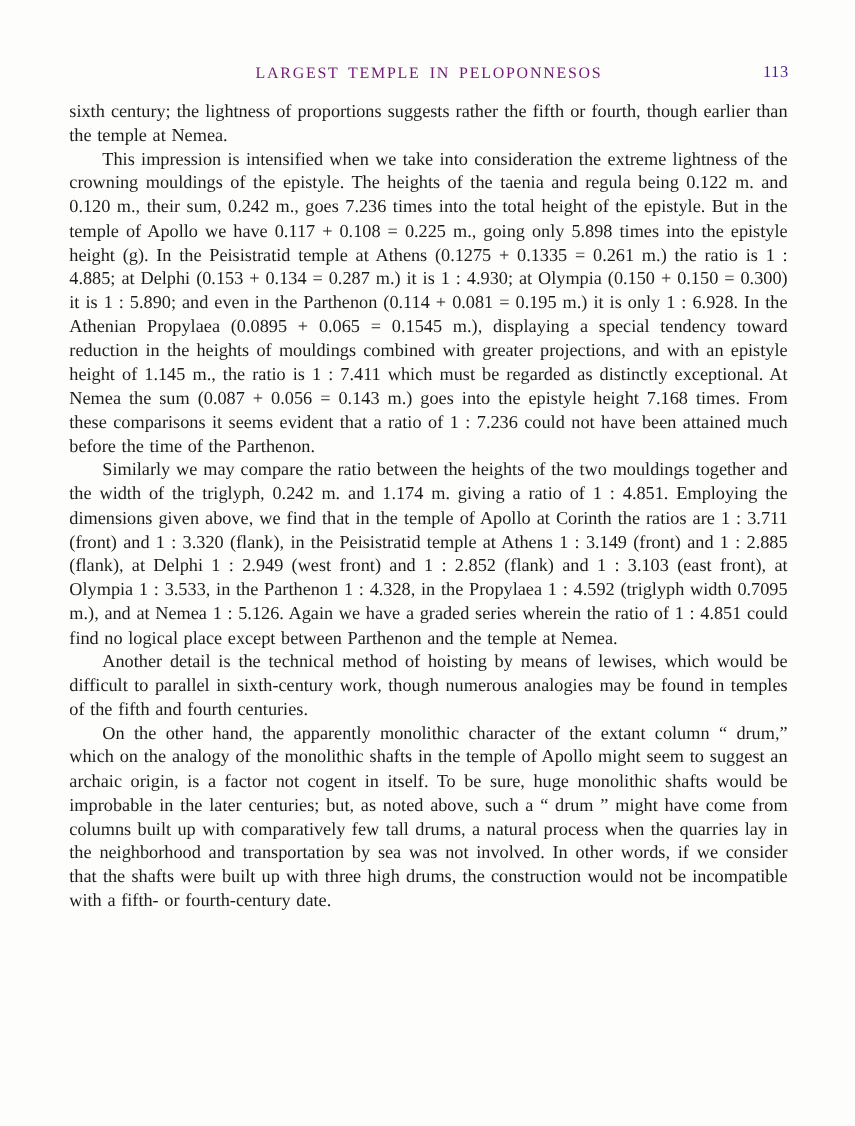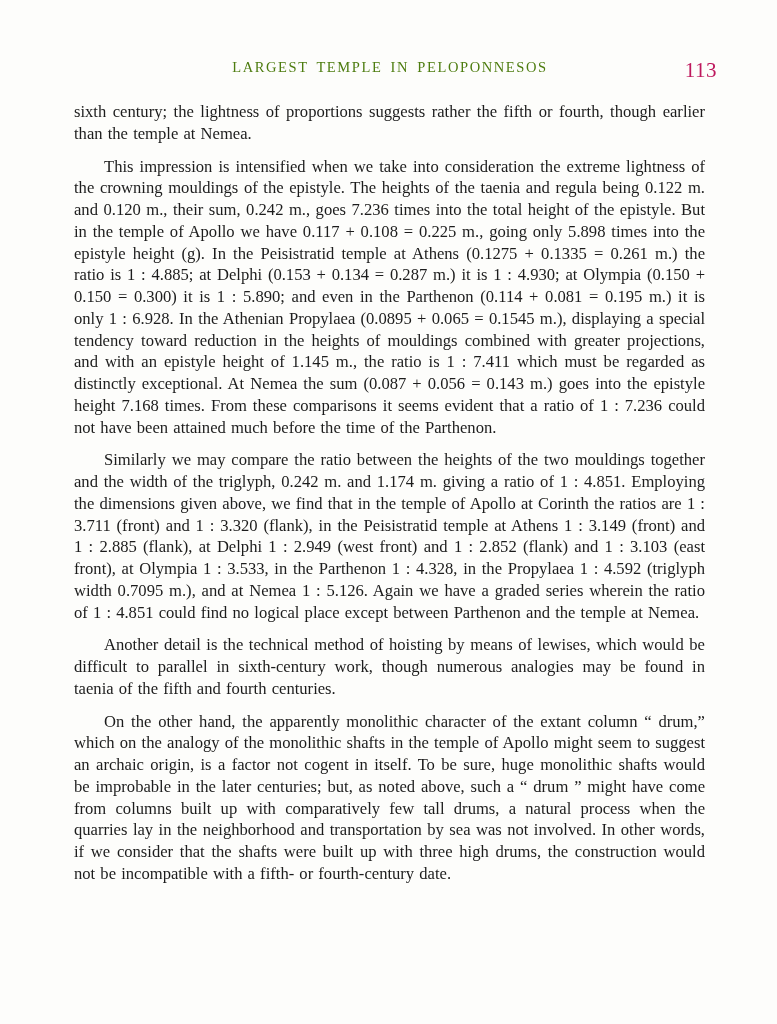--- a/index.html
+++ b/index.html
@@ -22,58 +22,58 @@
     top: 58px;
     left: 63px;
     right: 60px;
     height: 22px;
     text-align: center;
   }
   .running-title {
     font-size: 14.5px;
     letter-spacing: 1.6px;
     word-spacing: 3px;
-    color: #4d7c0f;
+    color: #701a75;
   }
   .page-number {
     position: absolute;
     right: 0;
     top: 0;
-    font-size: 21px;
+    font-size: 15px;
     letter-spacing: 0.5px;
-    color: #be185d;
+    color: #4c1d95;
   }
   .body-text {
     position: absolute;
     top: 90px;
     left: 63px;
     width: 653px;
     font-size: 16.6px;
     line-height: 21.75px;
     text-align: justify;
     word-spacing: 1px;
   }
   .body-text p {
-    margin: 11px;
+    margin: 0;
     padding: 0;
     text-indent: 30px;
   }
   .body-text p.no-indent {
     text-indent: 0;
   }
 </style>
 </head>
 <body>
 
 <div class="page">
   <div class="header">
     <span class="running-title">LARGEST TEMPLE IN PELOPONNESOS</span>
     <span class="page-number">113</span>
   </div>
 
   <div class="body-text">
     <p class="no-indent">sixth century; the lightness of proportions suggests rather the fifth or fourth, though earlier than the temple at Nemea.</p>
     <p>This impression is intensified when we take into consideration the extreme lightness of the crowning mouldings of the epistyle. The heights of the taenia and regula being 0.122 m. and 0.120 m., their sum, 0.242 m., goes 7.236 times into the total height of the epistyle. But in the temple of Apollo we have 0.117 + 0.108 = 0.225 m., going only 5.898 times into the epistyle height (g). In the Peisistratid temple at Athens (0.1275 + 0.1335 = 0.261 m.) the ratio is 1 : 4.885; at Delphi (0.153 + 0.134 = 0.287 m.) it is 1 : 4.930; at Olympia (0.150 + 0.150 = 0.300) it is 1 : 5.890; and even in the Parthenon (0.114 + 0.081 = 0.195 m.) it is only 1 : 6.928. In the Athenian Propylaea (0.0895 + 0.065 = 0.1545 m.), displaying a special tendency toward reduction in the heights of mouldings combined with greater projections, and with an epistyle height of 1.145 m., the ratio is 1 : 7.411 which must be regarded as distinctly exceptional. At Nemea the sum (0.087 + 0.056 = 0.143 m.) goes into the epistyle height 7.168 times. From these comparisons it seems evident that a ratio of 1 : 7.236 could not have been attained much before the time of the Parthenon.</p>
     <p>Similarly we may compare the ratio between the heights of the two mouldings together and the width of the triglyph, 0.242 m. and 1.174 m. giving a ratio of 1 : 4.851. Employing the dimensions given above, we find that in the temple of Apollo at Corinth the ratios are 1 : 3.711 (front) and 1 : 3.320 (flank), in the Peisistratid temple at Athens 1 : 3.149 (front) and 1 : 2.885 (flank), at Delphi 1 : 2.949 (west front) and 1 : 2.852 (flank) and 1 : 3.103 (east front), at Olympia 1 : 3.533, in the Parthenon 1 : 4.328, in the Propylaea 1 : 4.592 (triglyph width 0.7095 m.), and at Nemea 1 : 5.126. Again we have a graded series wherein the ratio of 1 : 4.851 could find no logical place except between Parthenon and the temple at Nemea.</p>
-    <p>Another detail is the technical method of hoisting by means of lewises, which would be difficult to parallel in sixth-century work, though numerous analogies may be found in taenia of the fifth and fourth centuries.</p>
+    <p>Another detail is the technical method of hoisting by means of lewises, which would be difficult to parallel in sixth-century work, though numerous analogies may be found in temples of the fifth and fourth centuries.</p>
     <p>On the other hand, the apparently monolithic character of the extant column “ drum,” which on the analogy of the monolithic shafts in the temple of Apollo might seem to suggest an archaic origin, is a factor not cogent in itself. To be sure, huge monolithic shafts would be improbable in the later centuries; but, as noted above, such a “ drum ” might have come from columns built up with comparatively few tall drums, a natural process when the quarries lay in the neighborhood and transportation by sea was not involved. In other words, if we consider that the shafts were built up with three high drums, the construction would not be incompatible with a fifth- or fourth-century date.</p>
   </div>
 </div>
 
 </body></html>

